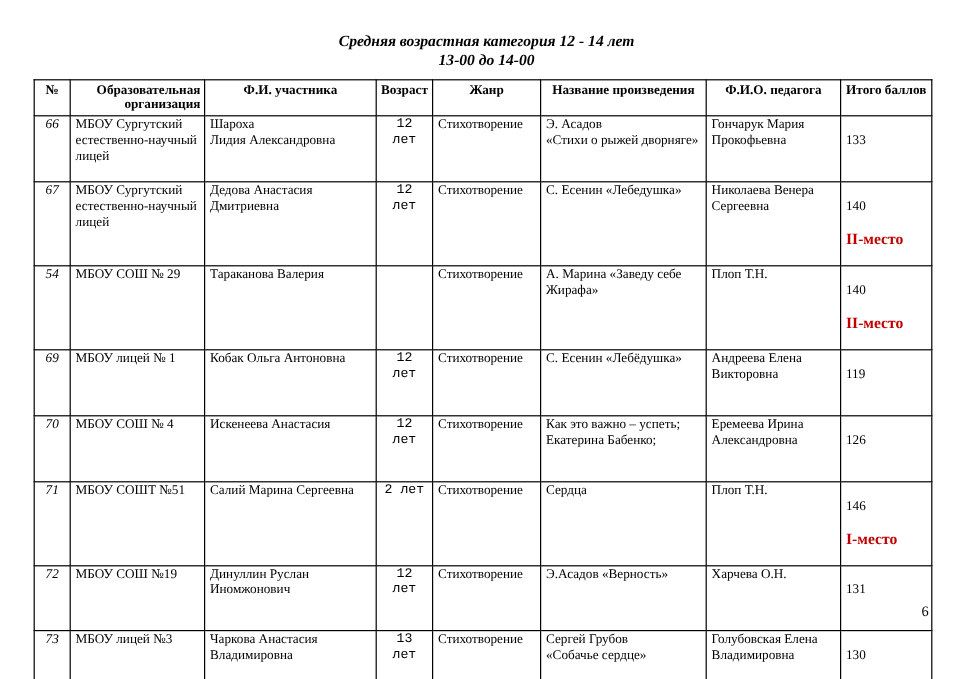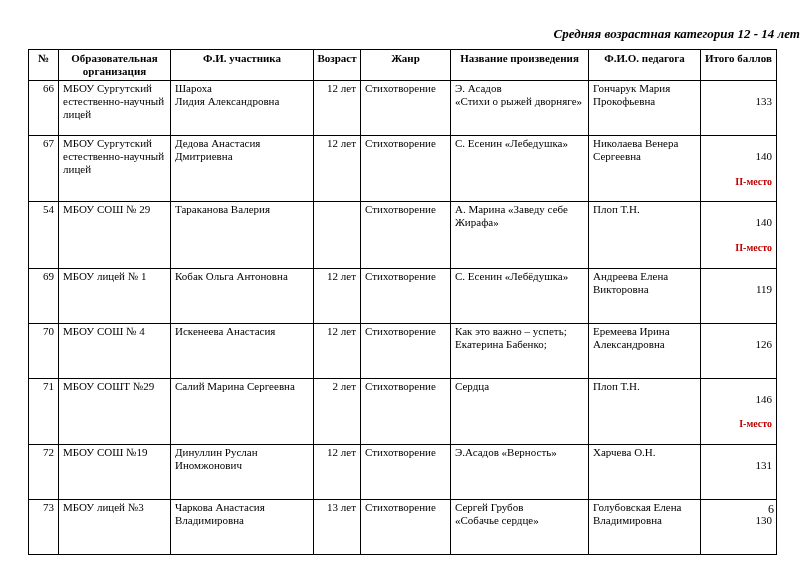--- a/index.html
+++ b/index.html
@@ -12,21 +12,21 @@
     width: 800px;
     height: 566px;
     background: #ffffff;
     color: #000000;
     font-family: "Liberation Serif", serif;
     overflow: hidden;
     box-sizing: border-box;
   }
   .title-block {
     padding-top: 26px;
-    text-align: right;
+    text-align: center;
     font-weight: bold;
     font-style: italic;
     font-size: 13px;
     line-height: 1.25;
     padding-left: 11px;
   }
   table.results {
     border-collapse: collapse;
     table-layout: fixed;
     margin: 7px 0 0 28px;
@@ -39,45 +39,46 @@
     vertical-align: top;
     padding: 1px 4px;
     box-sizing: border-box;
     overflow: hidden;
   }
   .results th {
     font-weight: bold;
     text-align: center;
     padding: 2px 3px;
   }
-  .results th.h-org { text-align: center; }
+  .results th.h-org { text-align: right; }
   .results td { white-space: pre-line; }
-  .c-num { text-align: right; }
-  .c-age { text-align: right; }
-  .c-score { text-align: right; }
+  .c-num { text-align: center; font-style: italic; }
+  .c-age { text-align: center; font-family: Liberation Mono, monospace; }
+  .c-score { text-align: left; }
   .place-label {
     color: var(--place-color, #c00000);
     font-weight: bold;
-    font-size: 10px;
+    font-size: 13px;
     line-height: 1.15;
   }
   .page-number {
     position: absolute;
     right: 26px;
     top: 502px;
     font-size: 12px;
   }
 </style>
 </head>
 <body>
 
 <div class="page">
 
   <div class="title-block">
     <div>Средняя возрастная категория 12 - 14 лет</div>
+    <div>13-00 до 14-00</div>
   </div>
 
   <table class="results">
     <colgroup>
       <col style="width:30px">
       <col style="width:112px">
       <col style="width:143px">
       <col style="width:47px">
       <col style="width:90px">
       <col style="width:138px">
@@ -167,21 +168,21 @@
 Екатерина Бабенко;</td>
     <td class="c-teacher">Еремеева Ирина Александровна</td>
     <td class="c-score">
       <div class="score-value">126</div>
       <div class="place-label"></div>
     </td>
   </tr>
 
   <tr>
     <td class="c-num">71</td>
-    <td class="c-org">МБОУ СОШТ №29</td>
+    <td class="c-org">МБОУ СОШТ №51</td>
     <td class="c-participant">Салий Марина Сергеевна</td>
     <td class="c-age">2 лет</td>
     <td class="c-genre">Стихотворение</td>
     <td class="c-work">Сердца</td>
     <td class="c-teacher">Плоп Т.Н.</td>
     <td class="c-score">
       <div class="score-value">146</div>
       <div class="place-label">I-место</div>
     </td>
   </tr>

